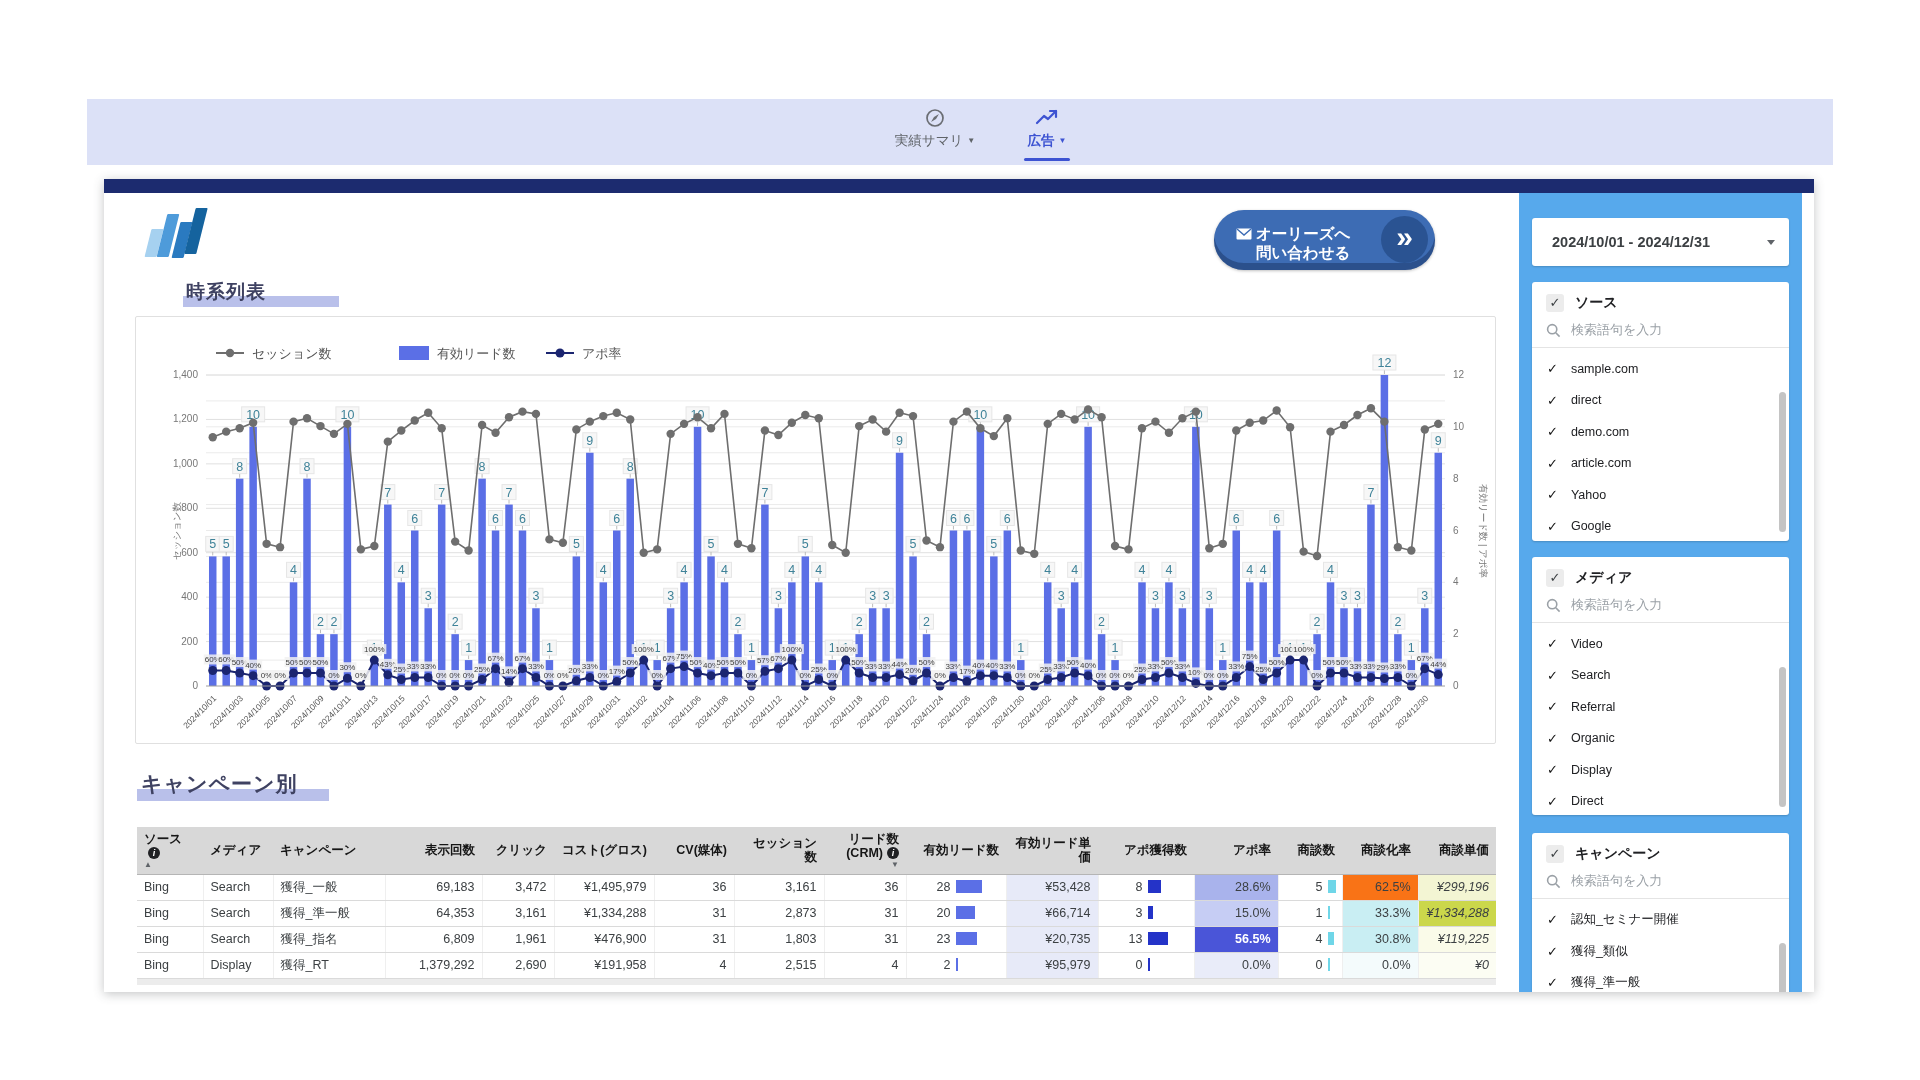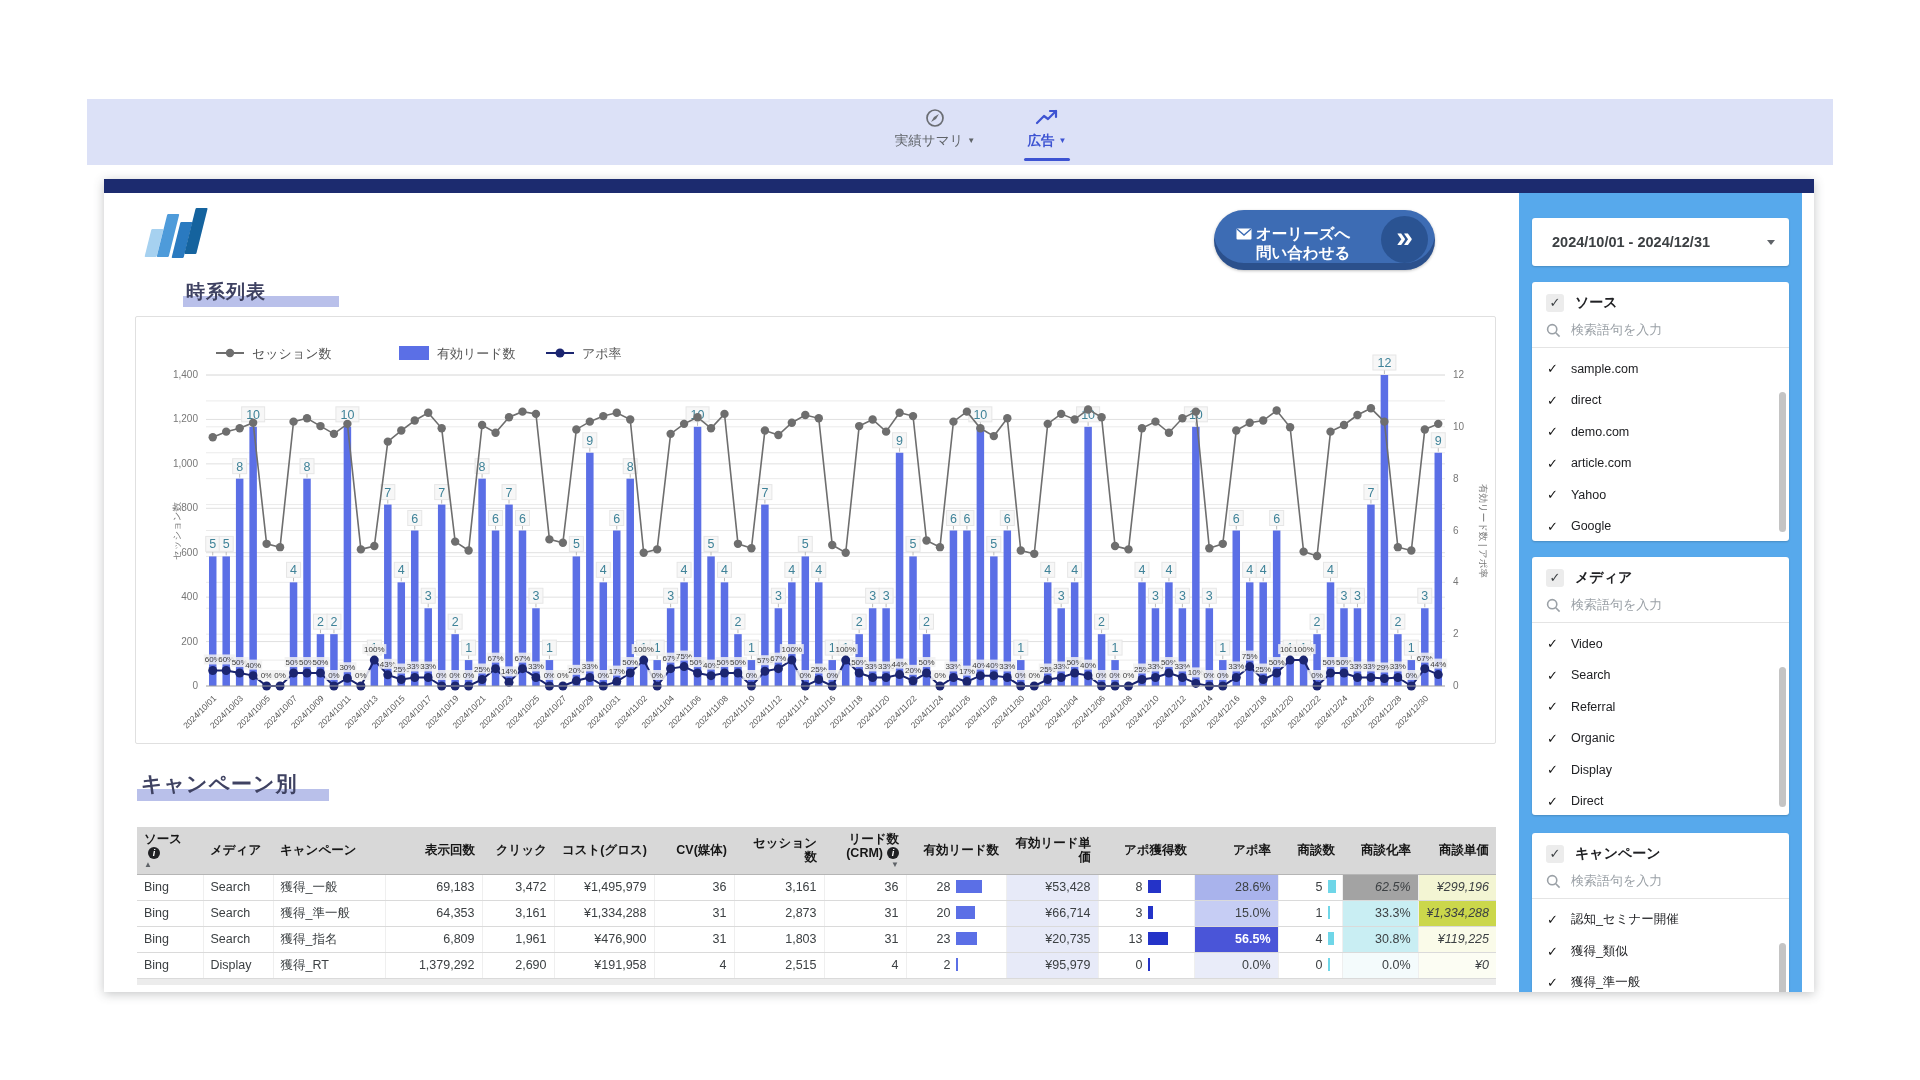--- a/index.html
+++ b/index.html
@@ -1026,21 +1026,21 @@
                 <span class="bc-bar" style="width: 13px; background: rgb(36, 51, 200);"></span>
               </span>
             </td>
             <td class="right" style="background: rgb(169, 179, 236);">28.6%</td>
             <td class="barcell">
               <span class="bc-inner">
                 <span class="bc-num">5</span>
                 <span class="bc-bar" style="width: 8px; background: rgb(111, 214, 232);"></span>
               </span>
             </td>
-            <td class="right" style="background: #a3a3a3; font-style: italic;">62.5%</td>
+            <td class="right" style="background: #f97316;">62.5%</td>
             <td class="right" style="background: rgb(243, 245, 211);">¥299,196</td>
           </tr>
           <tr>
             <td class="left">Bing</td>
             <td class="left">Search</td>
             <td class="left">獲得_準一般</td>
             <td class="right">64,353</td>
             <td class="right">3,161</td>
             <td class="right">¥1,334,288</td>
             <td class="right">31</td>

